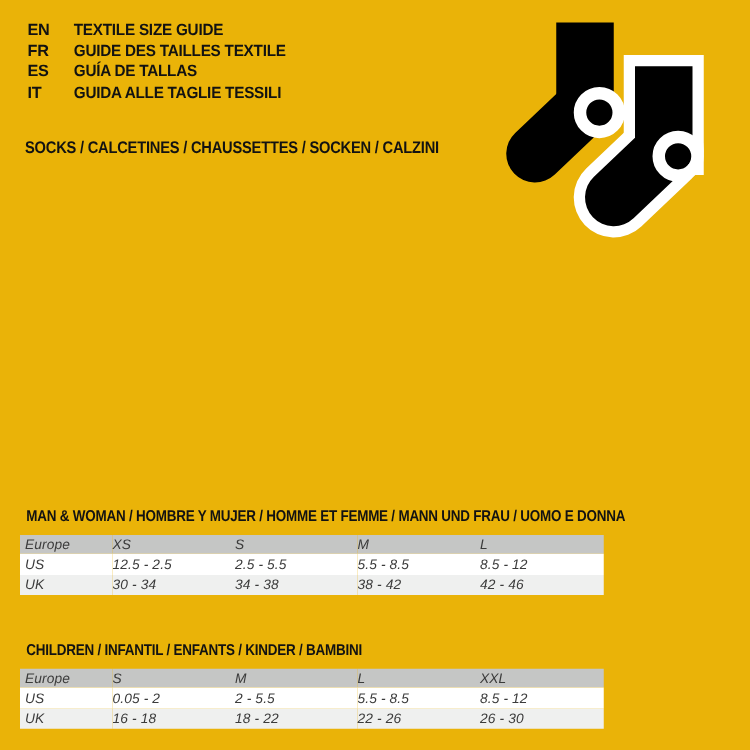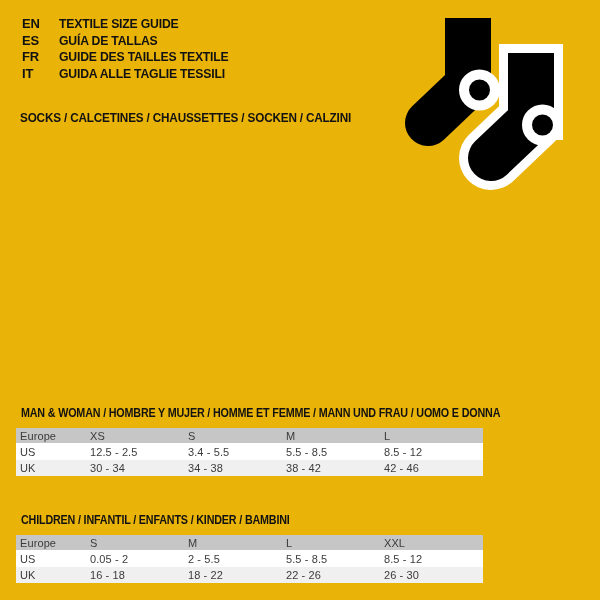--- a/index.html
+++ b/index.html
@@ -29,21 +29,21 @@
 
   
   .size-section { position:absolute; left:16px; width:467px; }
   .section-man { top:406px; }
   .section-children { top:513px; }
   .section-title {
     margin-left:5px; margin-bottom:8px;
     font-weight:bold; font-size:12.5px; letter-spacing:-0.2px; color:#121212;
     white-space:nowrap; transform:scaleX(0.86); transform-origin:left center;
   }
-  table.size-table { width:467px; border-collapse:collapse; table-layout:fixed; }
+  table.size-table { width:467px; border-collapse:collapse; table-layout:fixed;font-style:italic; }
   table.size-table th, table.size-table td {
     font-size:11px; font-weight:normal; color:#3b3b3b;
     text-align:left; padding:0; letter-spacing:0.1px;
   }
   table.size-table th:first-child, table.size-table td:first-child {
     text-align:left; padding-left:4px;
   }
   tr.header-row { background:#c5c6c5; height:15px; }
   tr.row-us { background:#ffffff; height:17px; }
   tr.row-uk { background:#eff0ef; height:16px; }
@@ -52,26 +52,26 @@
 <body>
 
 <div class="page">
 
   <div class="lang-block">
     <div class="lang-row">
       <span class="lang-code">EN</span>
       <span class="lang-label">TEXTILE SIZE GUIDE</span>
     </div>
     <div class="lang-row">
+      <span class="lang-code">FR</span>
+      <span class="lang-label">GUIDE DES TAILLES TEXTILE</span>
+    </div>
+    <div class="lang-row">
       <span class="lang-code">ES</span>
       <span class="lang-label">GUÍA DE TALLAS</span>
-    </div>
-    <div class="lang-row">
-      <span class="lang-code">FR</span>
-      <span class="lang-label">GUIDE DES TAILLES TEXTILE</span>
     </div>
     <div class="lang-row">
       <span class="lang-code">IT</span>
       <span class="lang-label">GUIDA ALLE TAGLIE TESSILI</span>
     </div>
   </div>
 
   <div class="category-line">SOCKS / CALCETINES / CHAUSSETTES / SOCKEN / CALZINI</div>
 
   <svg class="socks-svg" width="200" height="190" viewBox="0 0 200 190" aria-hidden="true">
@@ -105,21 +105,21 @@
           <th>XS</th>
           <th>S</th>
           <th>M</th>
           <th>L</th>
         </tr>
       </thead>
       <tbody>
         <tr class="row-us">
           <td>US</td>
           <td>12.5 - 2.5</td>
-          <td>3.4 - 5.5</td>
+          <td>2.5 - 5.5</td>
           <td>5.5 - 8.5</td>
           <td>8.5 - 12</td>
         </tr>
         <tr class="row-uk">
           <td>UK</td>
           <td>30 - 34</td>
           <td>34 - 38</td>
           <td>38 - 42</td>
           <td>42 - 46</td>
         </tr>

